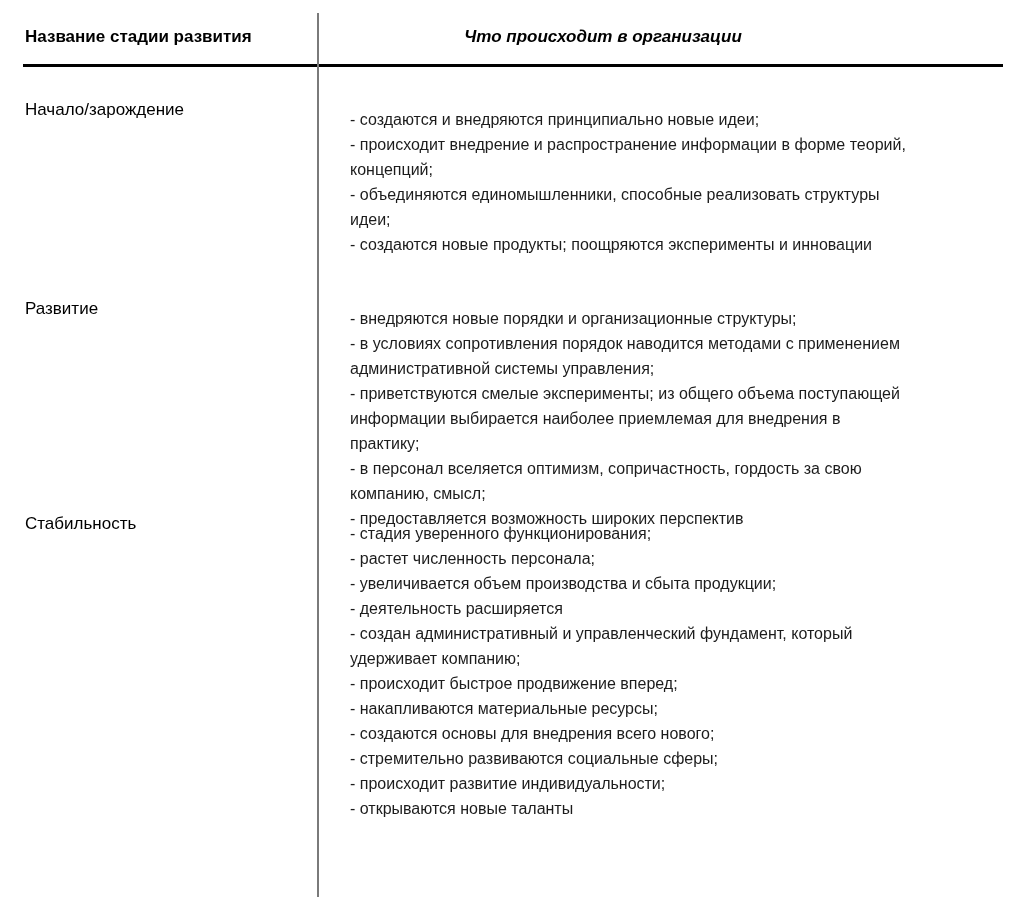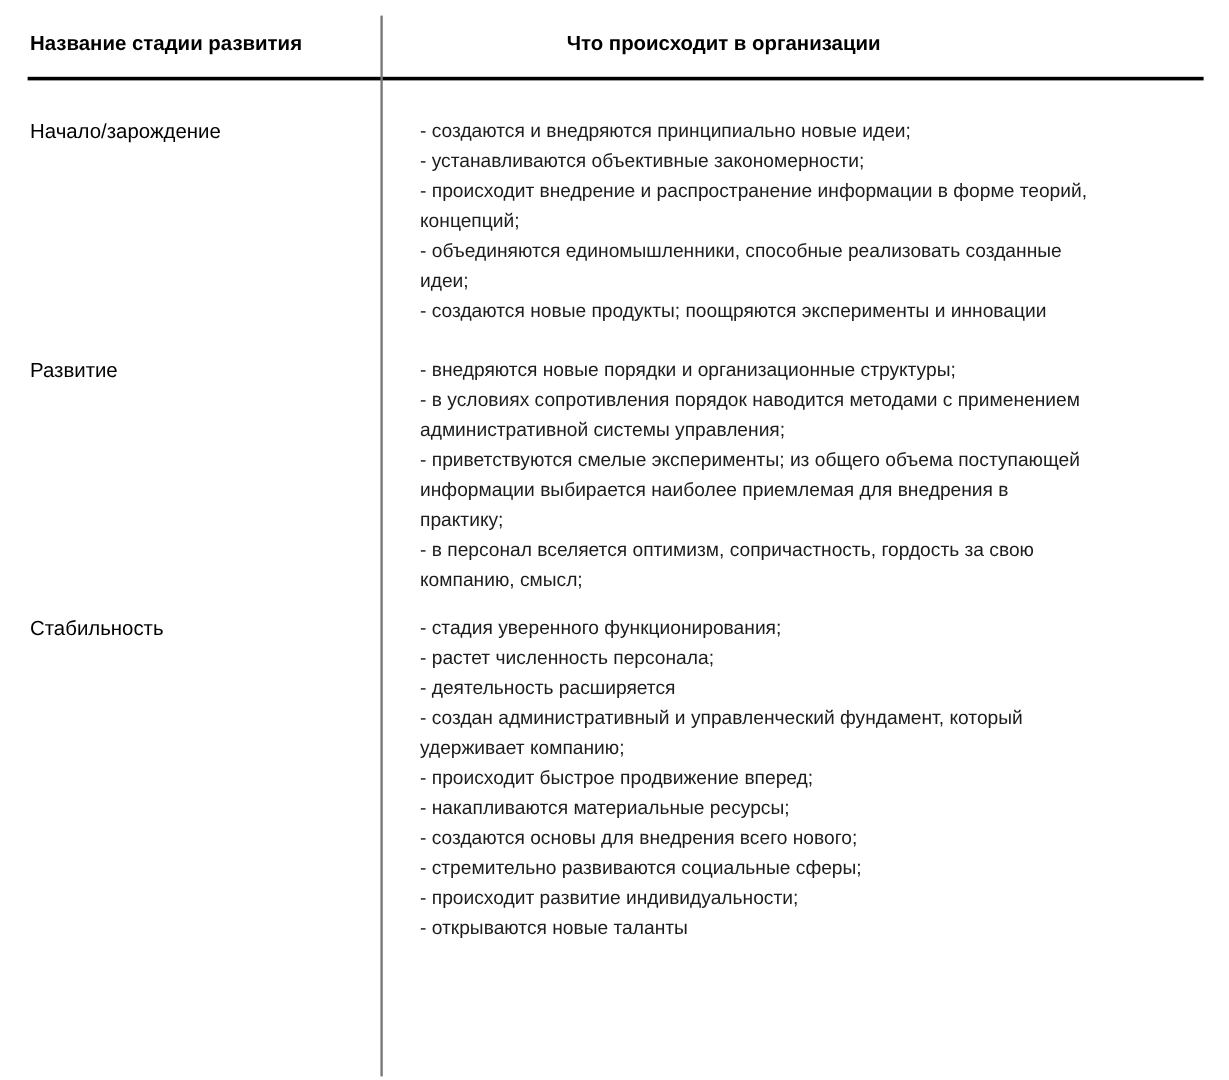--- a/index.html
+++ b/index.html
@@ -23,75 +23,76 @@
   .hrule{
     position:absolute;left:23px;top:64px;width:980px;height:3px;
     background:var(--hrule-color);
   }
   .col1-header{
     position:absolute;left:25px;top:27px;width:280px;
     font-size:17px;font-weight:bold;color:var(--heading-color);
   }
   .col2-header{
     position:absolute;left:318px;top:27px;width:570px;text-align:center;
-    font-size:17px;font-weight:bold;color:var(--heading-color);
+    font-size:17px;font-weight:bold;color:var(--heading-color);font-style:italic;
   }
   .row{position:absolute;left:0;width:1024px;}
   .row-1{top:97px;}
   .row-2{top:296px;}
   .row-3{top:511px;}
   .stage-name{
     position:absolute;left:25px;top:0;width:280px;
     font-size:17px;font-weight:normal;color:var(--heading-color);
     line-height:25px;
   }
   .items{
-    position:absolute;left:350px;top:0;width:560px;
+    position:absolute;left:350px;top:10px;width:560px;
     font-size:16px;line-height:25px;color:var(--text-color);
   }
   .bullet{white-space:normal;}
 </style>
 </head>
 <body>
 
 <div class="page">
 
   <div class="col1-header">Название стадии развития</div>
 
   <div class="col2-header">Что происходит в организации</div>
 
   <div class="hrule"></div>
   <div class="vline"></div>
 
   <section class="row row-1">
     <h3 class="stage-name">Начало/зарождение</h3>
     <div class="items">
         <div class="bullet">- создаются и внедряются принципиально новые идеи;</div>
-        <div class="bullet">- устанавливаются объективные закономерности;</div>
         <div class="bullet">- происходит внедрение и распространение информации в форме теорий, концепций;</div>
-        <div class="bullet">- объединяются единомышленники, способные реализовать созданные идеи;</div>
+        <div class="bullet">- объединяются единомышленники, способные реализовать структуры идеи;</div>
         <div class="bullet">- создаются новые продукты; поощряются эксперименты и инновации</div>
       </div>
   </section>
 
   <section class="row row-2">
     <h3 class="stage-name">Развитие</h3>
     <div class="items">
         <div class="bullet">- внедряются новые порядки и организационные структуры;</div>
         <div class="bullet">- в условиях сопротивления порядок наводится методами с применением административной системы управления;</div>
         <div class="bullet">- приветствуются смелые эксперименты; из общего объема поступающей информации выбирается наиболее приемлемая для внедрения в практику;</div>
         <div class="bullet">- в персонал вселяется оптимизм, сопричастность, гордость за свою компанию, смысл;</div>
+        <div class="bullet">- предоставляется возможность широких перспектив</div>
       </div>
   </section>
 
   <section class="row row-3">
     <h3 class="stage-name">Стабильность</h3>
     <div class="items">
         <div class="bullet">- стадия уверенного функционирования;</div>
         <div class="bullet">- растет численность персонала;</div>
+        <div class="bullet">- увеличивается объем производства и сбыта продукции;</div>
         <div class="bullet">- деятельность расширяется</div>
         <div class="bullet">- создан административный и управленческий фундамент, который удерживает компанию;</div>
         <div class="bullet">- происходит быстрое продвижение вперед;</div>
         <div class="bullet">- накапливаются материальные ресурсы;</div>
         <div class="bullet">- создаются основы для внедрения всего нового;</div>
         <div class="bullet">- стремительно развиваются социальные сферы;</div>
         <div class="bullet">- происходит развитие индивидуальности;</div>
         <div class="bullet">- открываются новые таланты</div>
       </div>
   </section>

